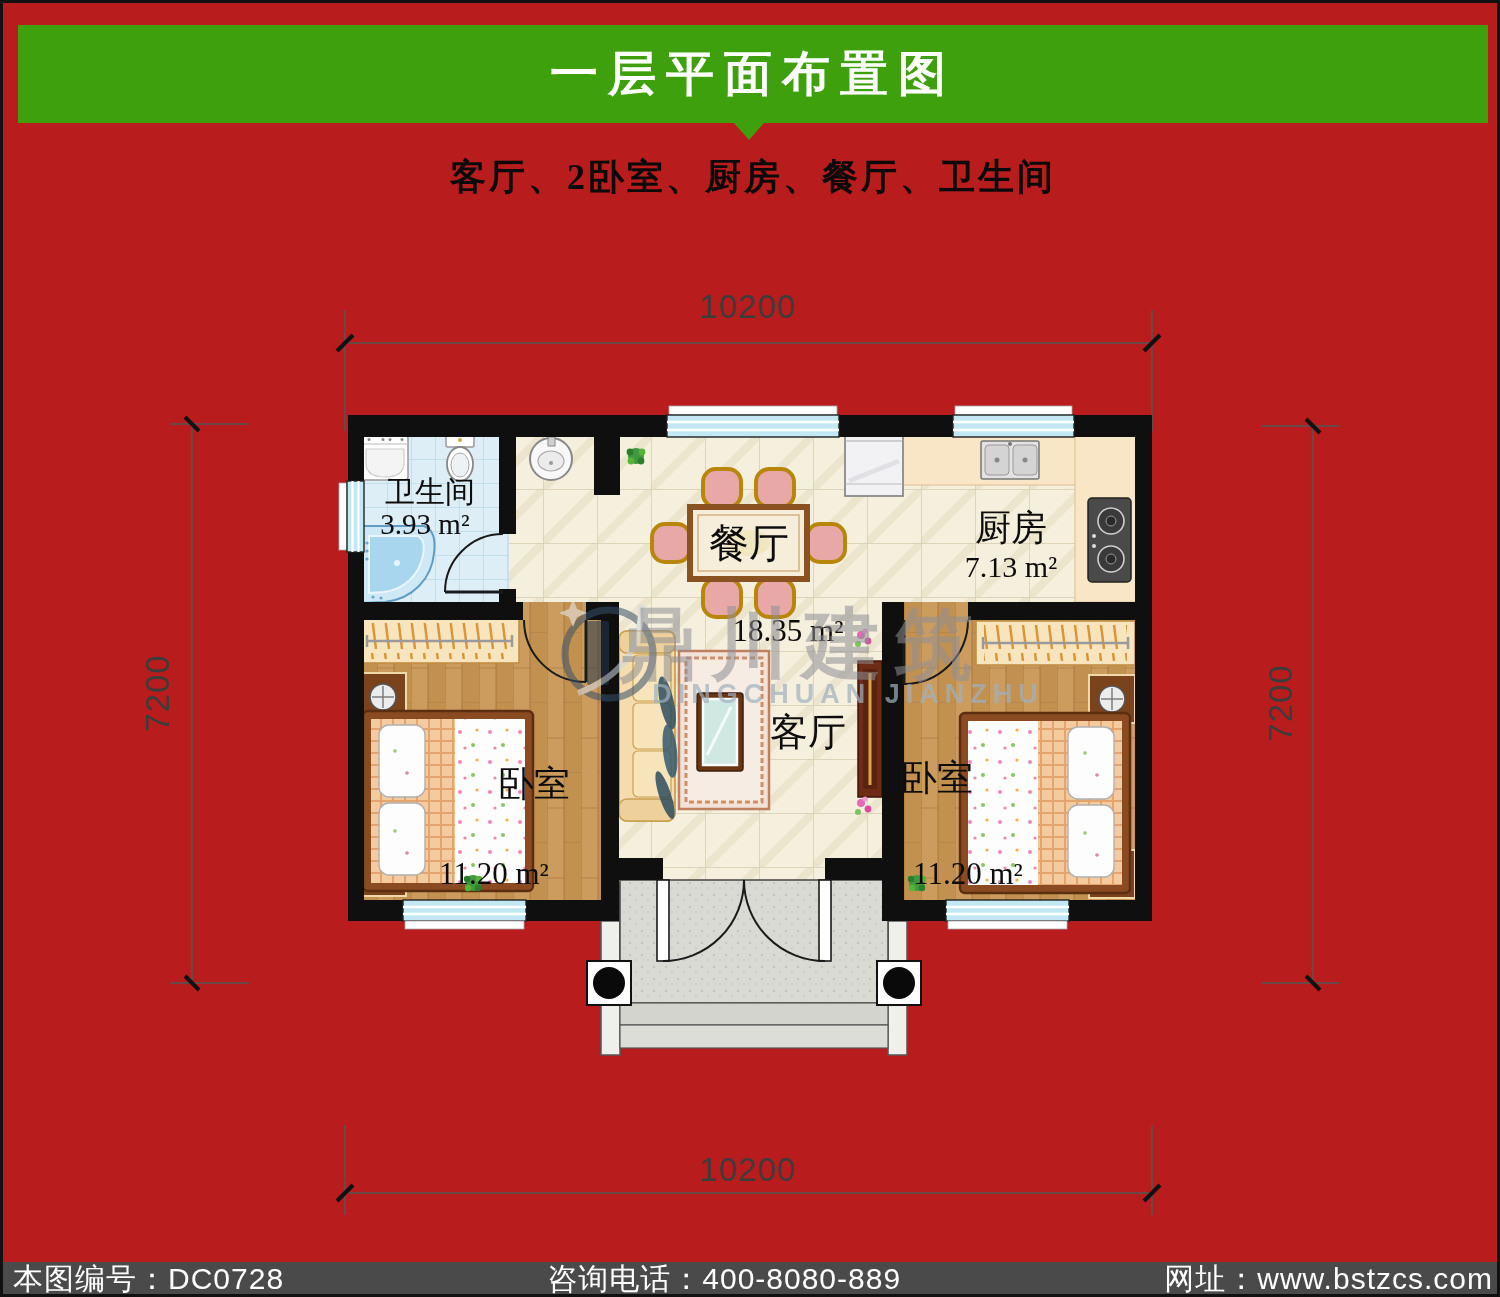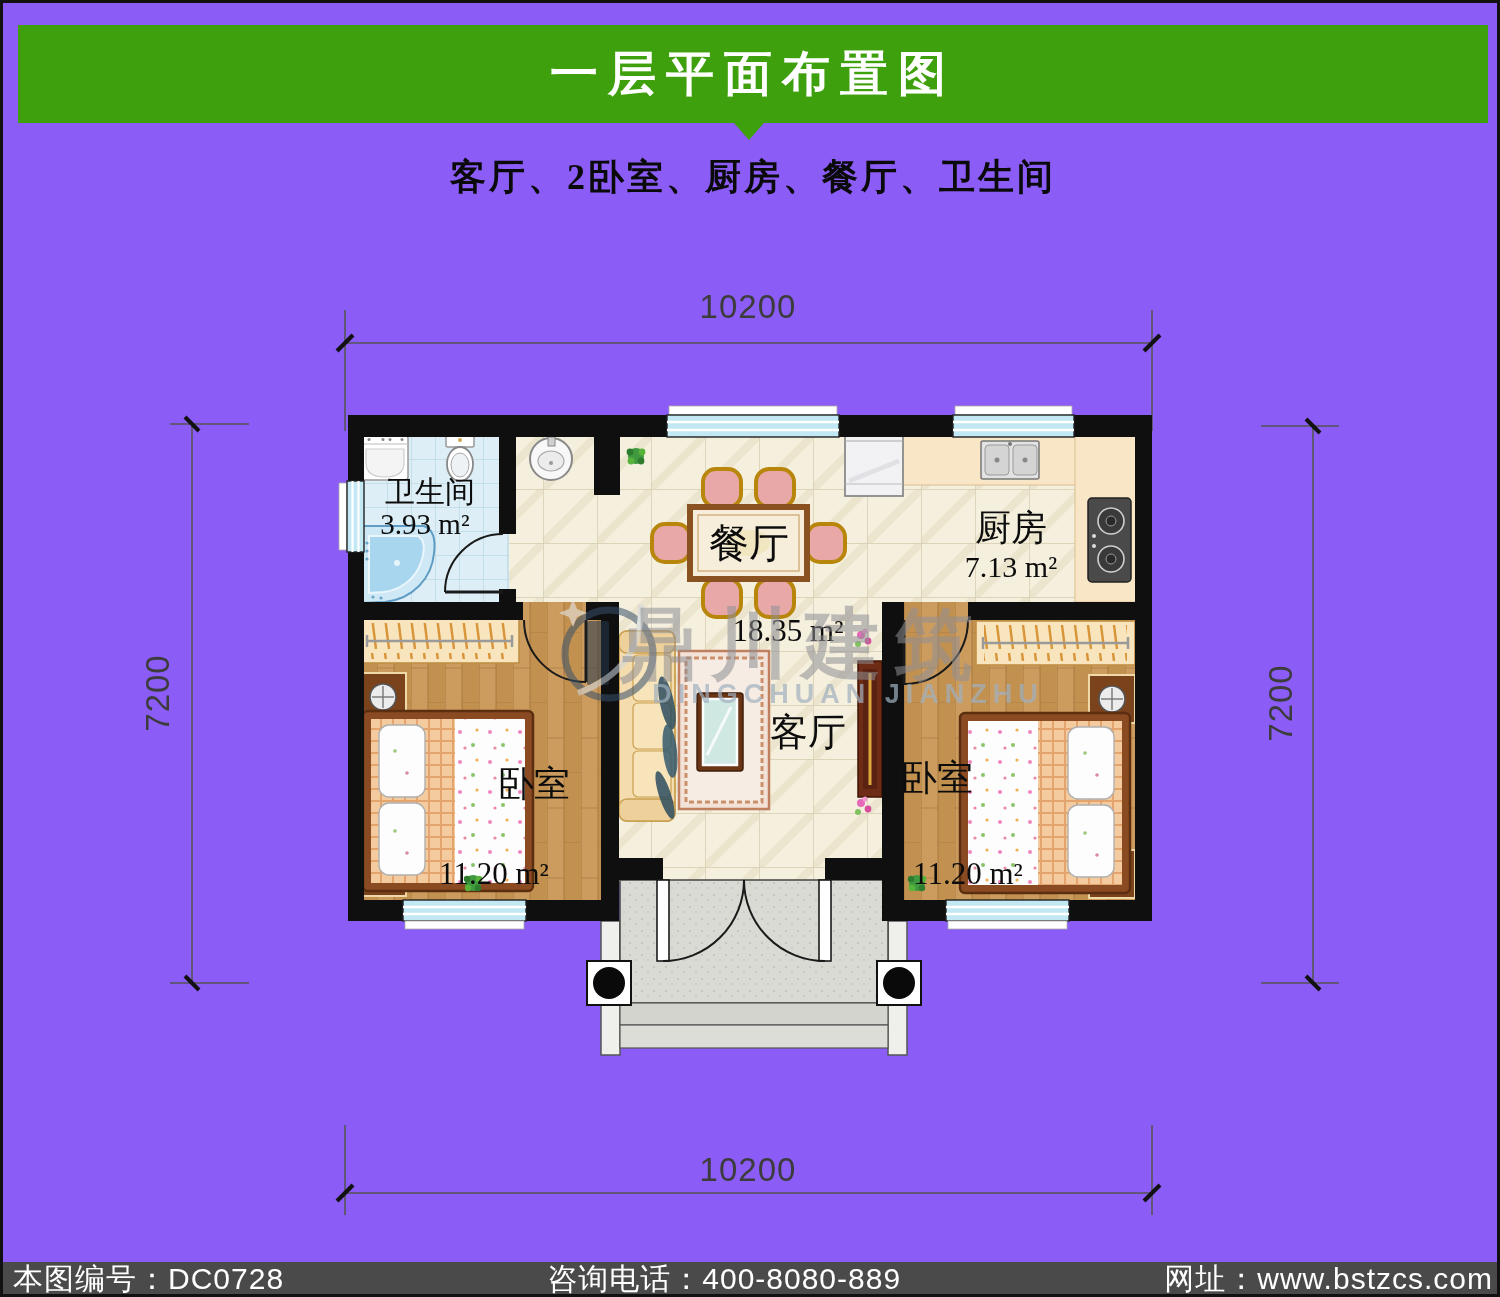--- a/index.html
+++ b/index.html
@@ -1,17 +1,17 @@
 <!DOCTYPE html>
 <html><head>
 <meta charset="utf-8">
 <style>
   html,body{margin:0;padding:0;background:#888;}
   #page{
-    position:relative;width:1500px;height:1297px;background:#8b5cf6;
+    position:relative;width:1500px;height:1297px;background:#b91c1c;
     border:3px solid #111;box-sizing:border-box;overflow:hidden;
     font-family:"Liberation Sans",sans-serif;
   }
   #banner{
     position:absolute;left:15px;top:22px;width:1470px;height:98px;
     display:flex;align-items:center;justify-content:center;
   }
   #banner-title{
     color:#fff;font-size:48px;font-weight:bold;letter-spacing:10px;
     font-family:"Liberation Sans",sans-serif;

